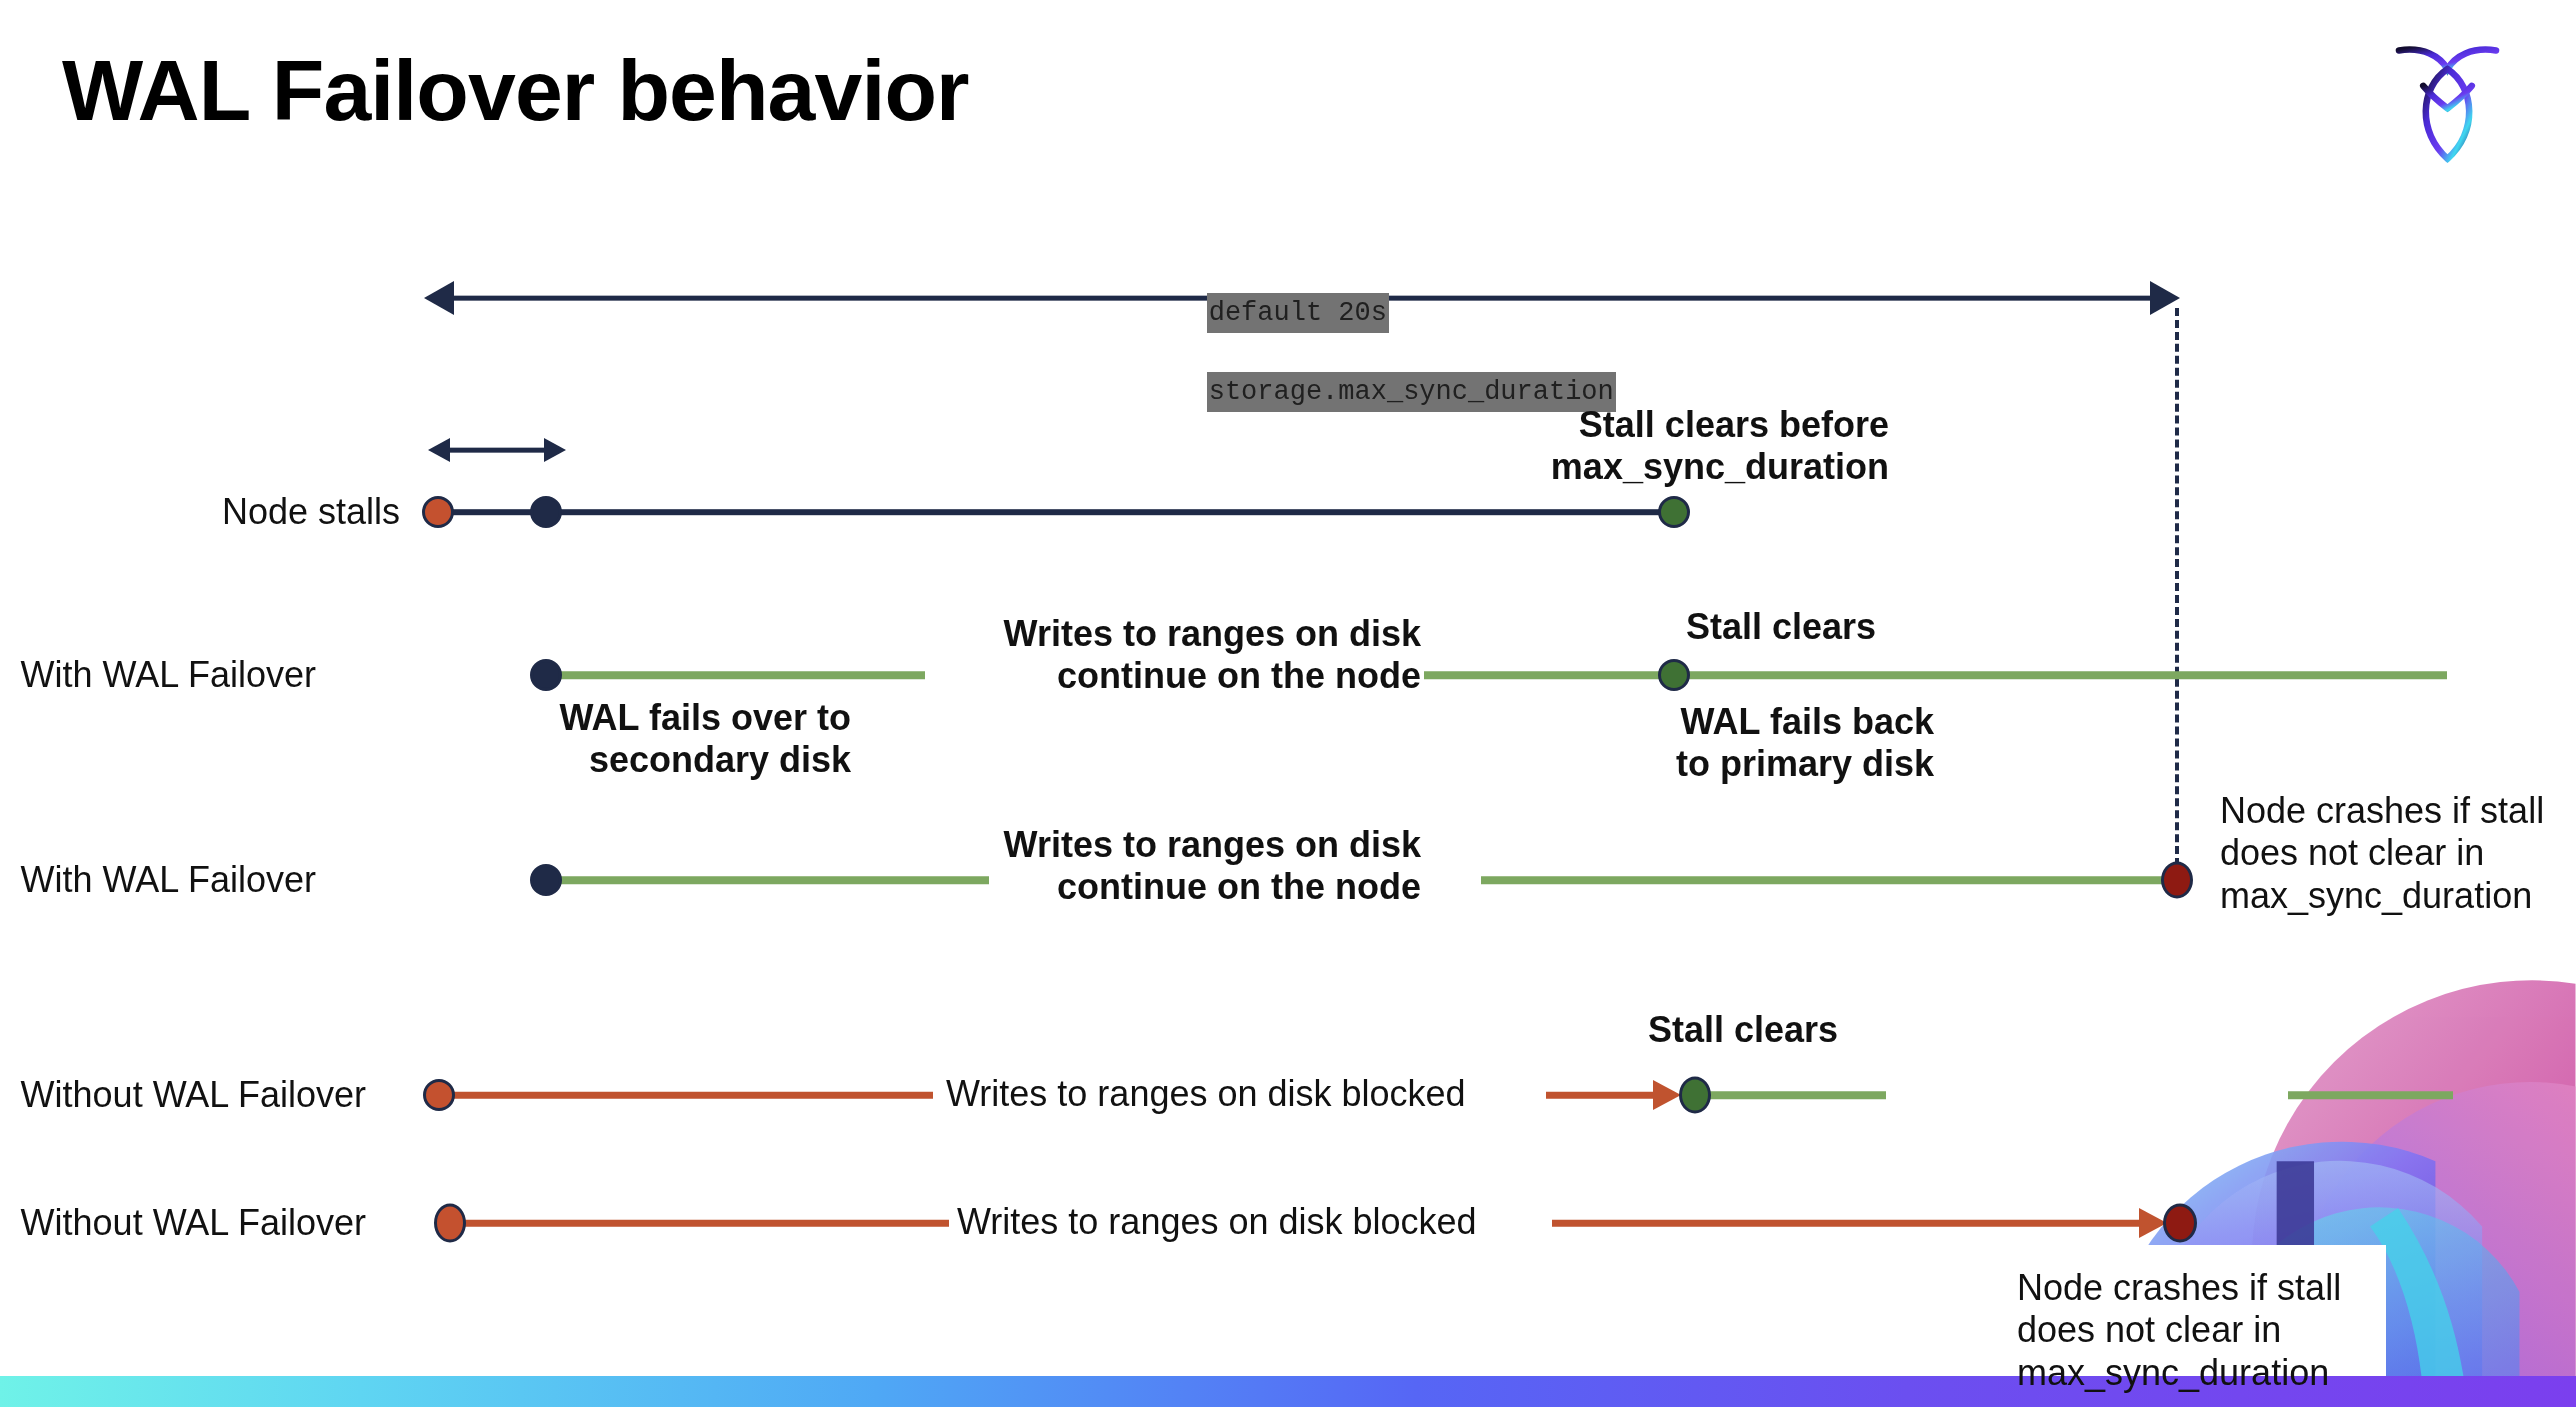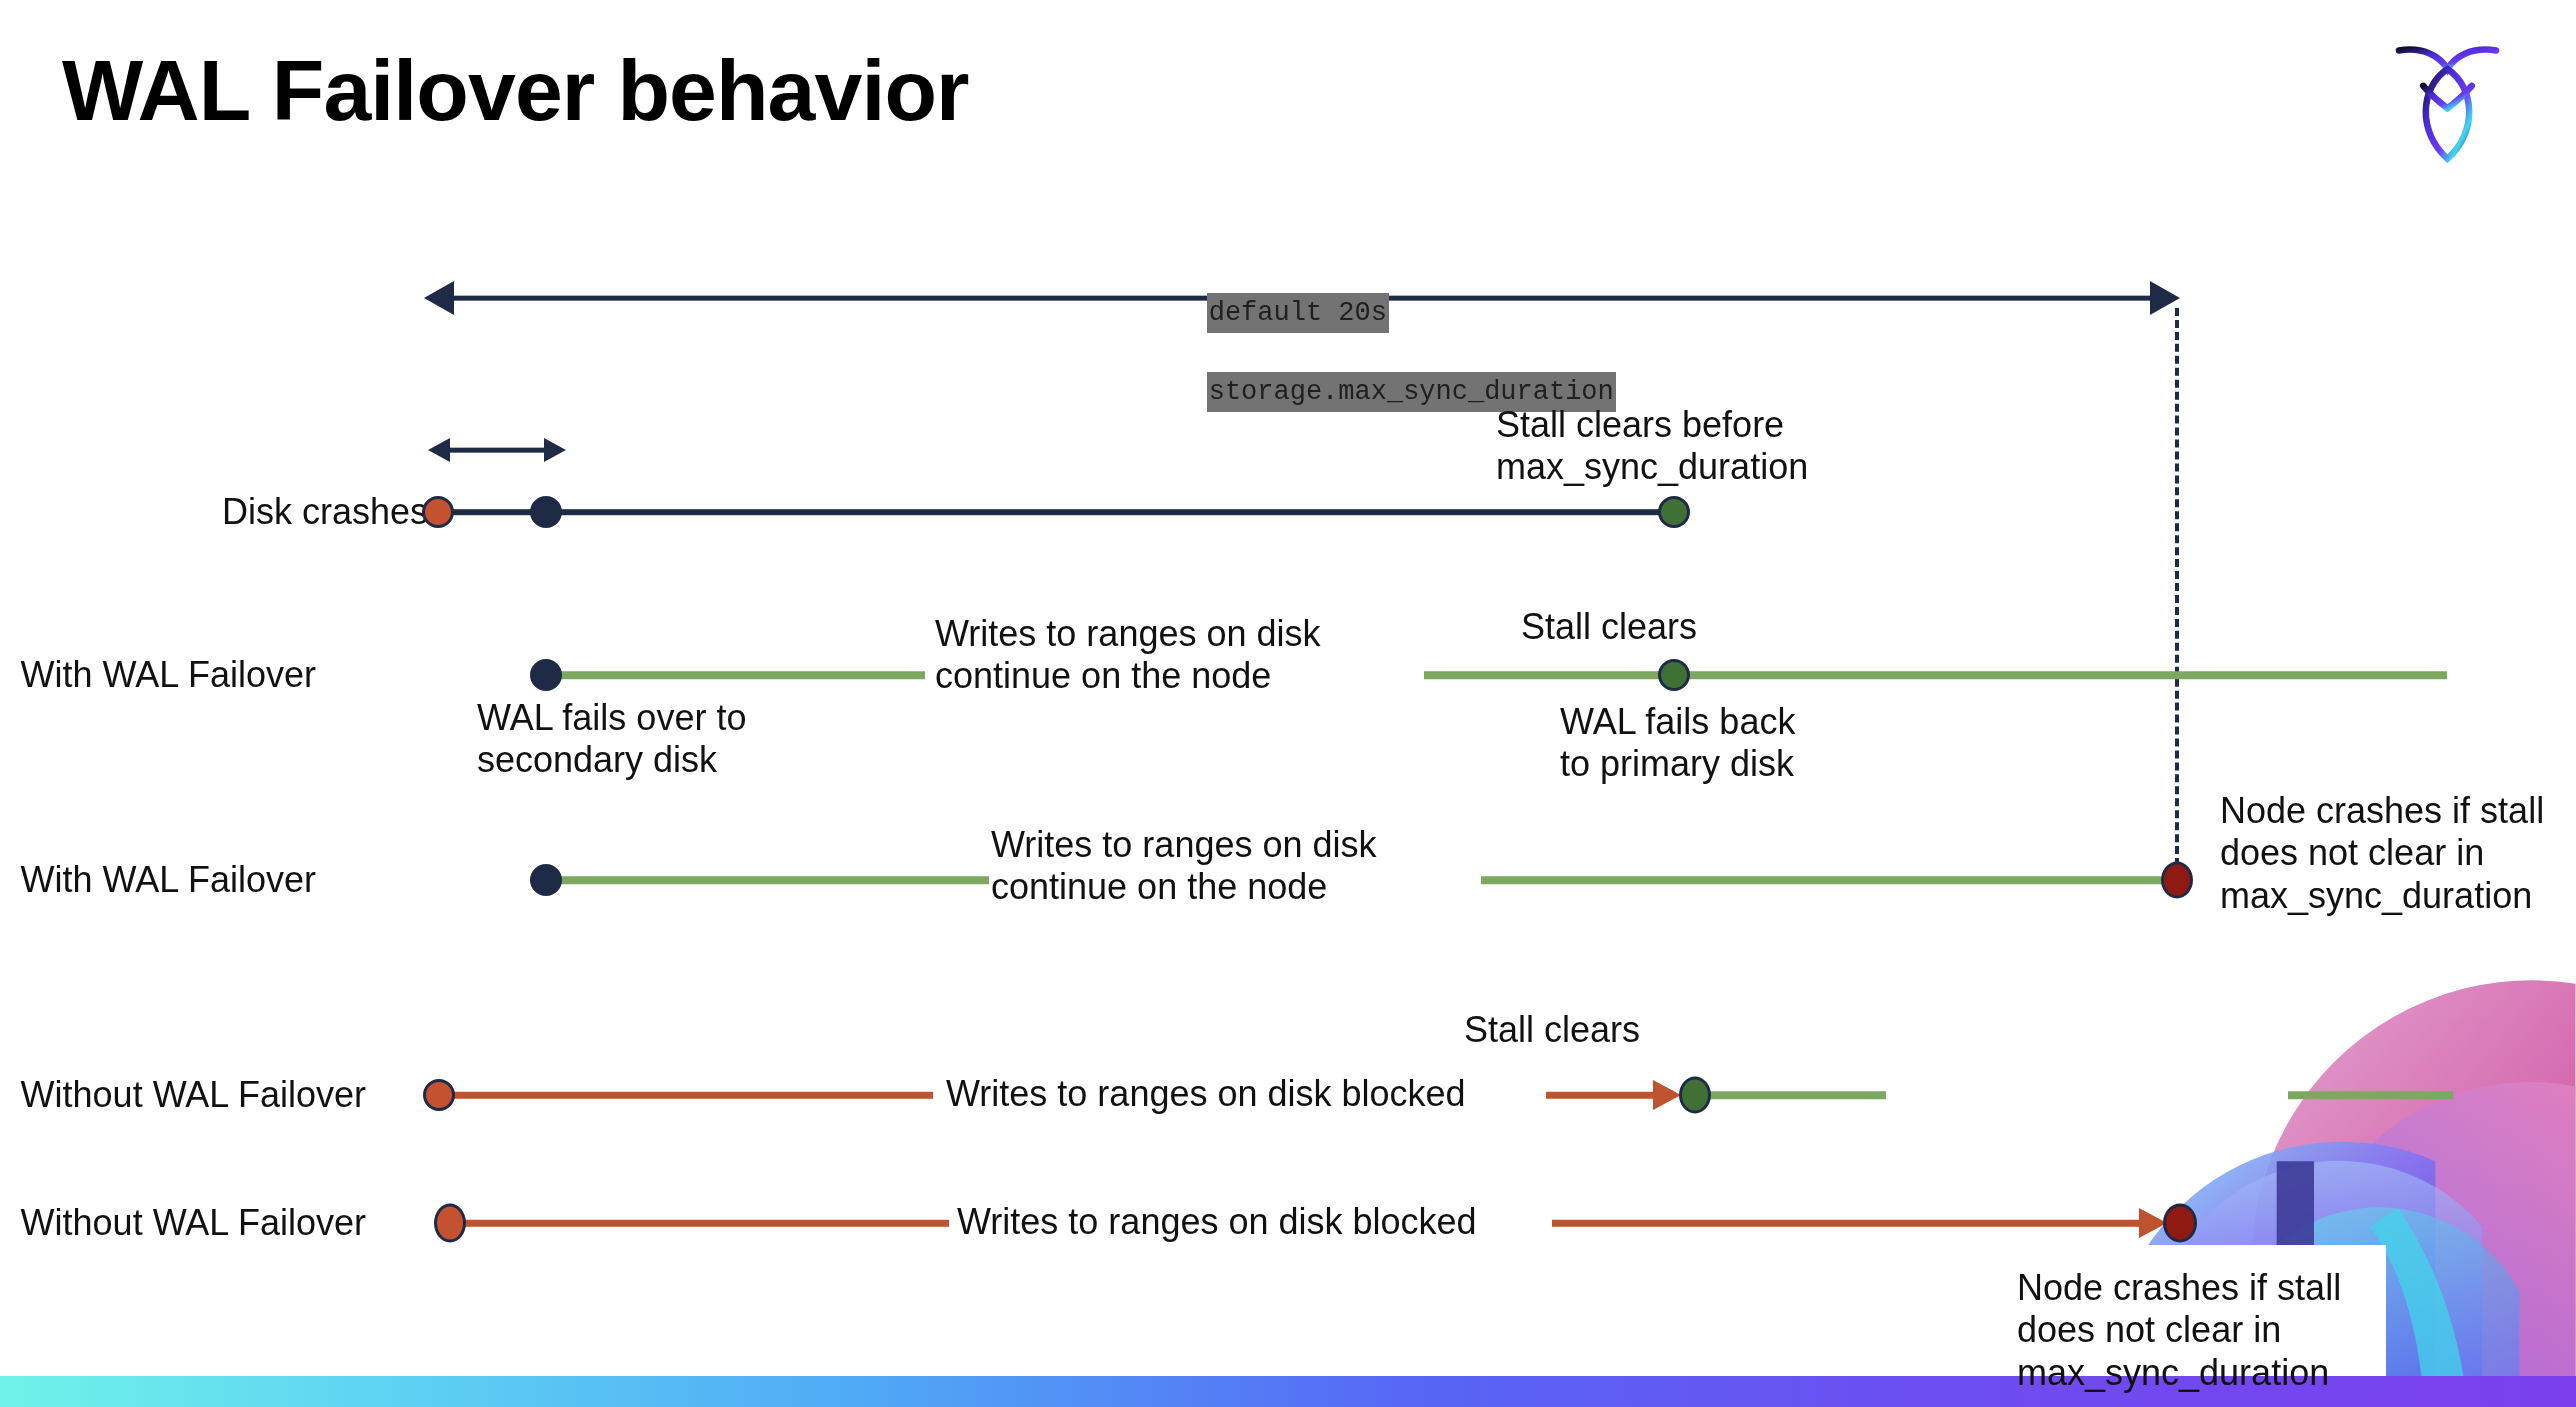--- a/index.html
+++ b/index.html
@@ -88,21 +88,21 @@
   }
 
   
   .note {
     position: absolute;
     font-size: 36px;
     line-height: 1.18;
     color: #111111;
     white-space: pre-line;
   }
-  .note.center { text-align: left; }
+  .note.center { text-align: right; font-weight: bold; }
   .note.left { text-align: left; }
 
   
   .line {
     position: absolute;
     transform: translateY(-50%);
   }
   .line.navy  { background: #1F2A47; }
   .line.green { background: #7DA860; }
   .line.red   { background: #C0532F; }
@@ -241,21 +241,21 @@
     <span>storage.max_sync_duration</span>
   </div>
 
   <div class="vdash" style="left:2175px; top:308px; height:570px;"></div>
 
 
   <div class="arrow-l small-navy" style="left:428px; top:450px;"></div>
   <div class="line navy" style="left:450px; top:450px; width:97px; height:4.7px;"></div>
   <div class="arrow-r small-navy" style="left:544px; top:450px;"></div>
 
-  <div class="rowlabel" style="left:222px; top:512px;">Disk crashes</div>
+  <div class="rowlabel" style="left:222px; top:512px;">Node stalls</div>
 
   <div class="line navy" style="left:437px; top:512px; width:1238px; height:5.6px;"></div>
   <div class="dot orange" style="left:438px; top:512px; width:32px; height:32px;"></div>
   <div class="dot navy" style="left:546px; top:512px; width:32px; height:32px;"></div>
   <div class="dot green" style="left:1674px; top:512px; width:32px; height:32px;"></div>
 
   <div class="note center" style="left:1496px; top:404px; width:393px;">Stall clears before
 max_sync_duration</div>
 
   <div class="rowlabel" style="left:20.6px; top:675px;">With WAL Failover</div>

